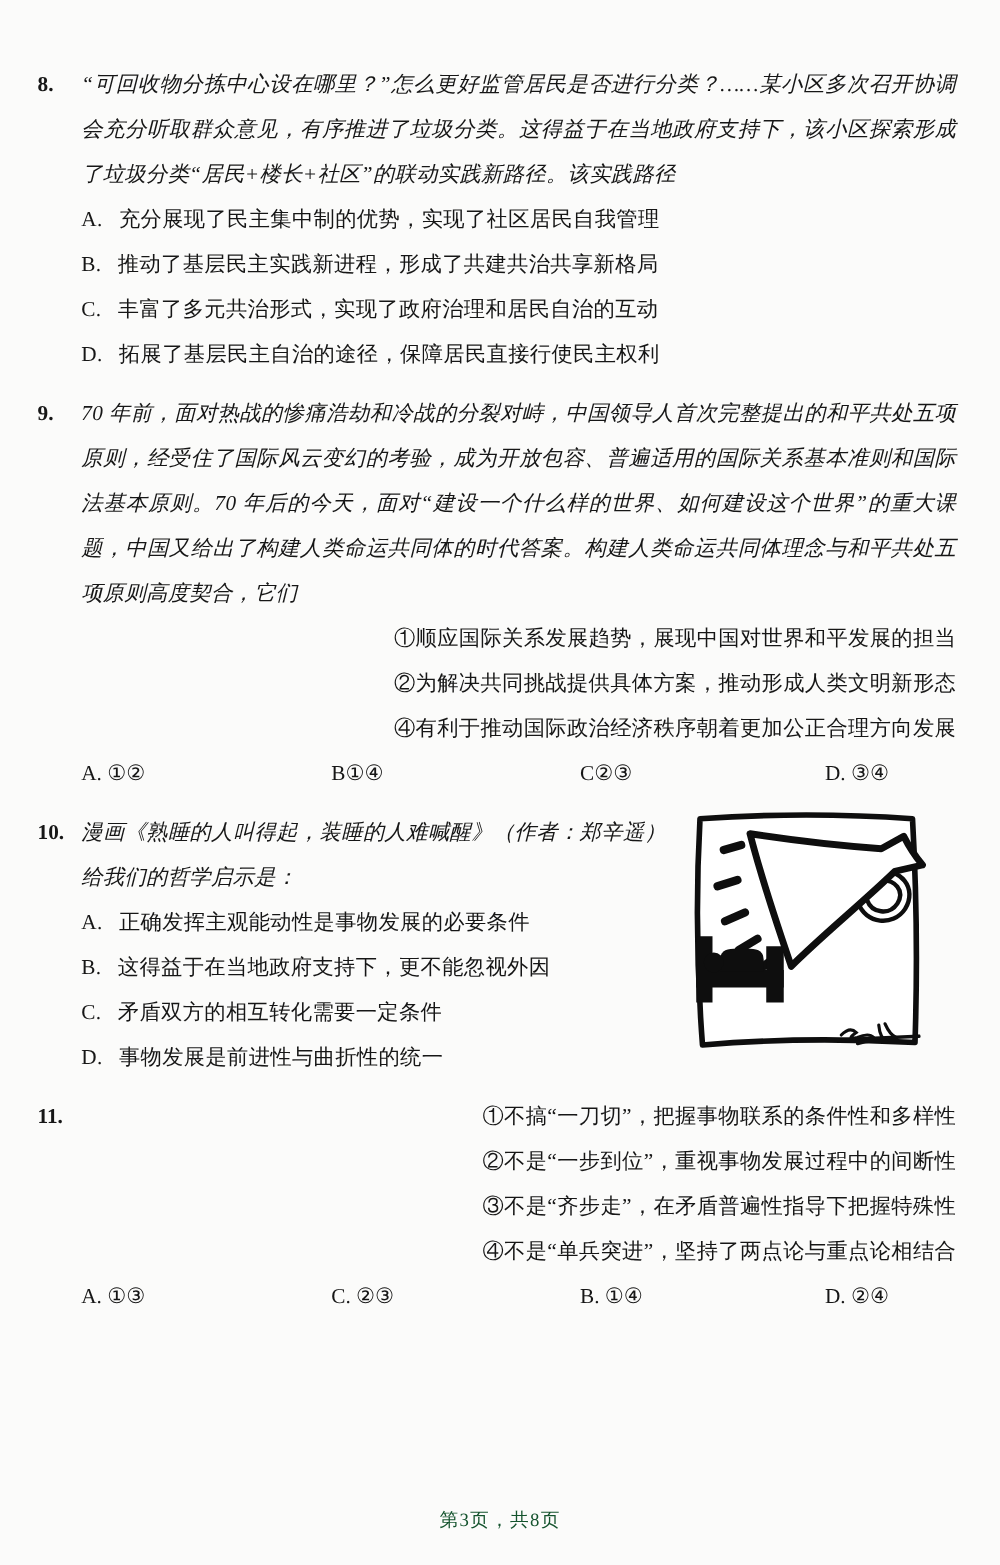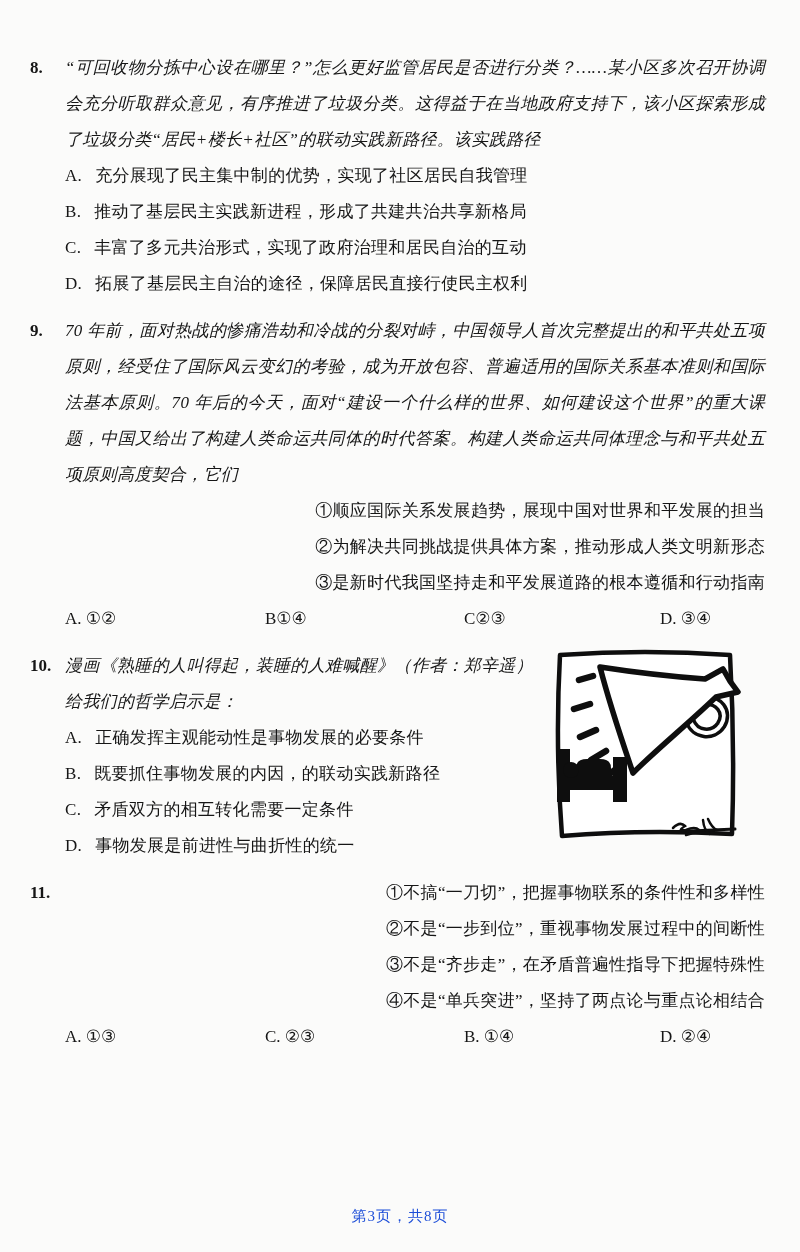--- a/index.html
+++ b/index.html
@@ -58,21 +58,21 @@
     height: 196px;
   }
   .footer {
     position: absolute;
     bottom: 26px;
     left: 0;
     width: 100%;
     text-align: center;
     font-size: 15px;
     letter-spacing: 1px;
-    color: #1d4ed8;
+    color: #14532d;
   }
 </style>
 </head>
 <body>
 
 <div class="page">
 
   <section class="question">
     <div class="qnum">8.</div>
     <p class="stem">“可回收物分拣中心设在哪里？”怎么更好监管居民是否进行分类？……某小区多次召开协调会充分听取群众意见，有序推进了垃圾分类。这得益于在当地政府支持下，该小区探索形成了垃圾分类“居民+楼长+社区”的联动实践新路径。该实践路径</p>
@@ -92,39 +92,39 @@
       <span class="olabel">D.</span>
       <span>拓展了基层民主自治的途径，保障居民直接行使民主权利</span>
     </div>
   </section>
 
   <section class="question">
     <div class="qnum">9.</div>
     <p class="stem">70 年前，面对热战的惨痛浩劫和冷战的分裂对峙，中国领导人首次完整提出的和平共处五项原则，经受住了国际风云变幻的考验，成为开放包容、普遍适用的国际关系基本准则和国际法基本原则。70 年后的今天，面对“建设一个什么样的世界、如何建设这个世界”的重大课题，中国又给出了构建人类命运共同体的时代答案。构建人类命运共同体理念与和平共处五项原则高度契合，它们</p>
     <div class="point-line">①顺应国际关系发展趋势，展现中国对世界和平发展的担当</div>
     <div class="point-line">②为解决共同挑战提供具体方案，推动形成人类文明新形态</div>
-    <div class="point-line">③是新时代我国坚持走和平发展道路的根本遵循和行动指南</div>
+    <div class="point-line">④有利于推动国际政治经济秩序朝着更加公正合理方向发展</div>
     <div class="choice-row">
       <span>A. ①②</span>
       <span>B①④</span>
       <span>C②③</span>
       <span>D. ③④</span>
     </div>
   </section>
 
   <section class="question q-with-image">
     <div class="qnum">10.</div>
     <p class="stem">漫画《熟睡的人叫得起，装睡的人难喊醒》（作者：郑辛遥）给我们的哲学启示是：</p>
     <div class="opt">
       <span class="olabel">A.</span>
       <span>正确发挥主观能动性是事物发展的必要条件</span>
     </div>
     <div class="opt">
       <span class="olabel">B.</span>
-      <span>既要抓住事物发展的内因，的联动实践新路径</span>
+      <span>这得益于在当地政府支持下，更不能忽视外因</span>
     </div>
     <div class="opt">
       <span class="olabel">C.</span>
       <span>矛盾双方的相互转化需要一定条件</span>
     </div>
     <div class="opt">
       <span class="olabel">D.</span>
       <span>事物发展是前进性与曲折性的统一</span>
     </div>
 

